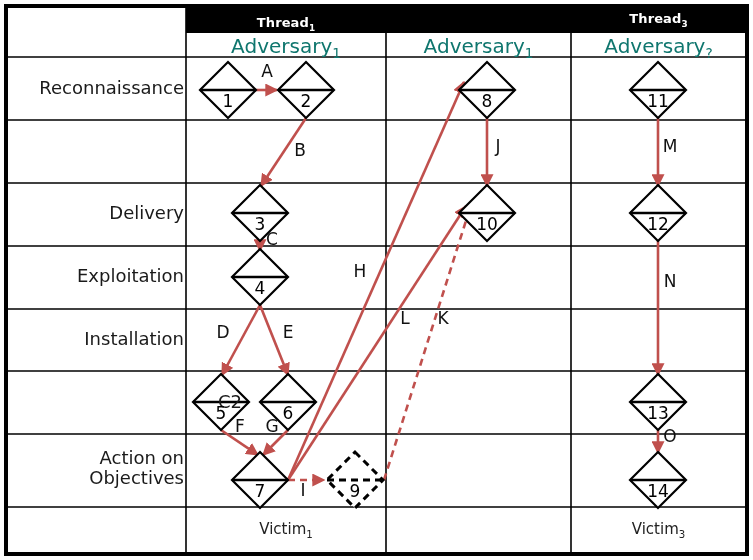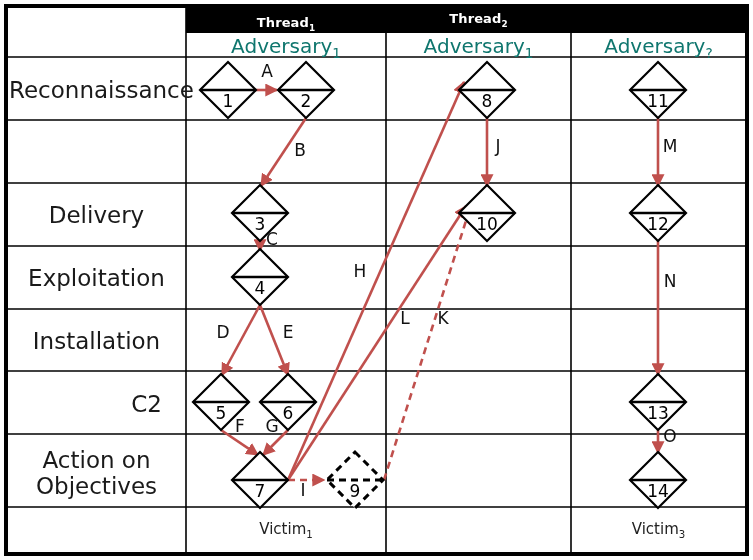--- a/index.html
+++ b/index.html
@@ -50,22 +50,22 @@
     font-size:20px;
     text-align:center;
     color:#0f766e;
   }
   .victim-hdr{
     font-size:15px;
     text-align:center;
     color:#222222;
   }
   .phase{
-    font-size:23px;
-    text-align:center;
+    font-size:18px;
+    text-align:right;
     color:#1a1a1a;
   }
   .edge-lbl{
     font-size:17px;
     font-weight:normal;
     color:#111111;
     text-align:center;
   }
   .node-num{
     font-size:17px;
@@ -190,22 +190,22 @@
         <line x1="630" y1="480" x2="686" y2="480" stroke-width="2.6"></line>
       </g>
     </g>
   </svg>
 
   <div class="lbl" style="left:9px;top:9px;width:175px;height:46px;"></div>
 
   <div class="lbl thread-hdr" style="left:186px;top:16px;width:200px;">
     <span>Thread</span><sub>1</sub>
   </div>
-  <div class="lbl thread-hdr" style="left:386px;top:12px;width:185px;">
-    <span>Thread</span><sub>2</sub>
+  <div class="lbl thread-hdr" style="left:571px;top:12px;width:175px;">
+    <span>Thread</span><sub>3</sub>
   </div>
 
   <div class="lbl adv-hdr" style="left:186px;top:35px;width:200px;">
     <span>Adversary</span><sub>1</sub>
   </div>
   <div class="lbl adv-hdr" style="left:386px;top:35px;width:185px;">
     <span>Adversary</span><sub>1</sub>
   </div>
   <div class="lbl adv-hdr" style="left:571px;top:35px;width:175px;">
     <span>Adversary</span><sub>?</sub>

